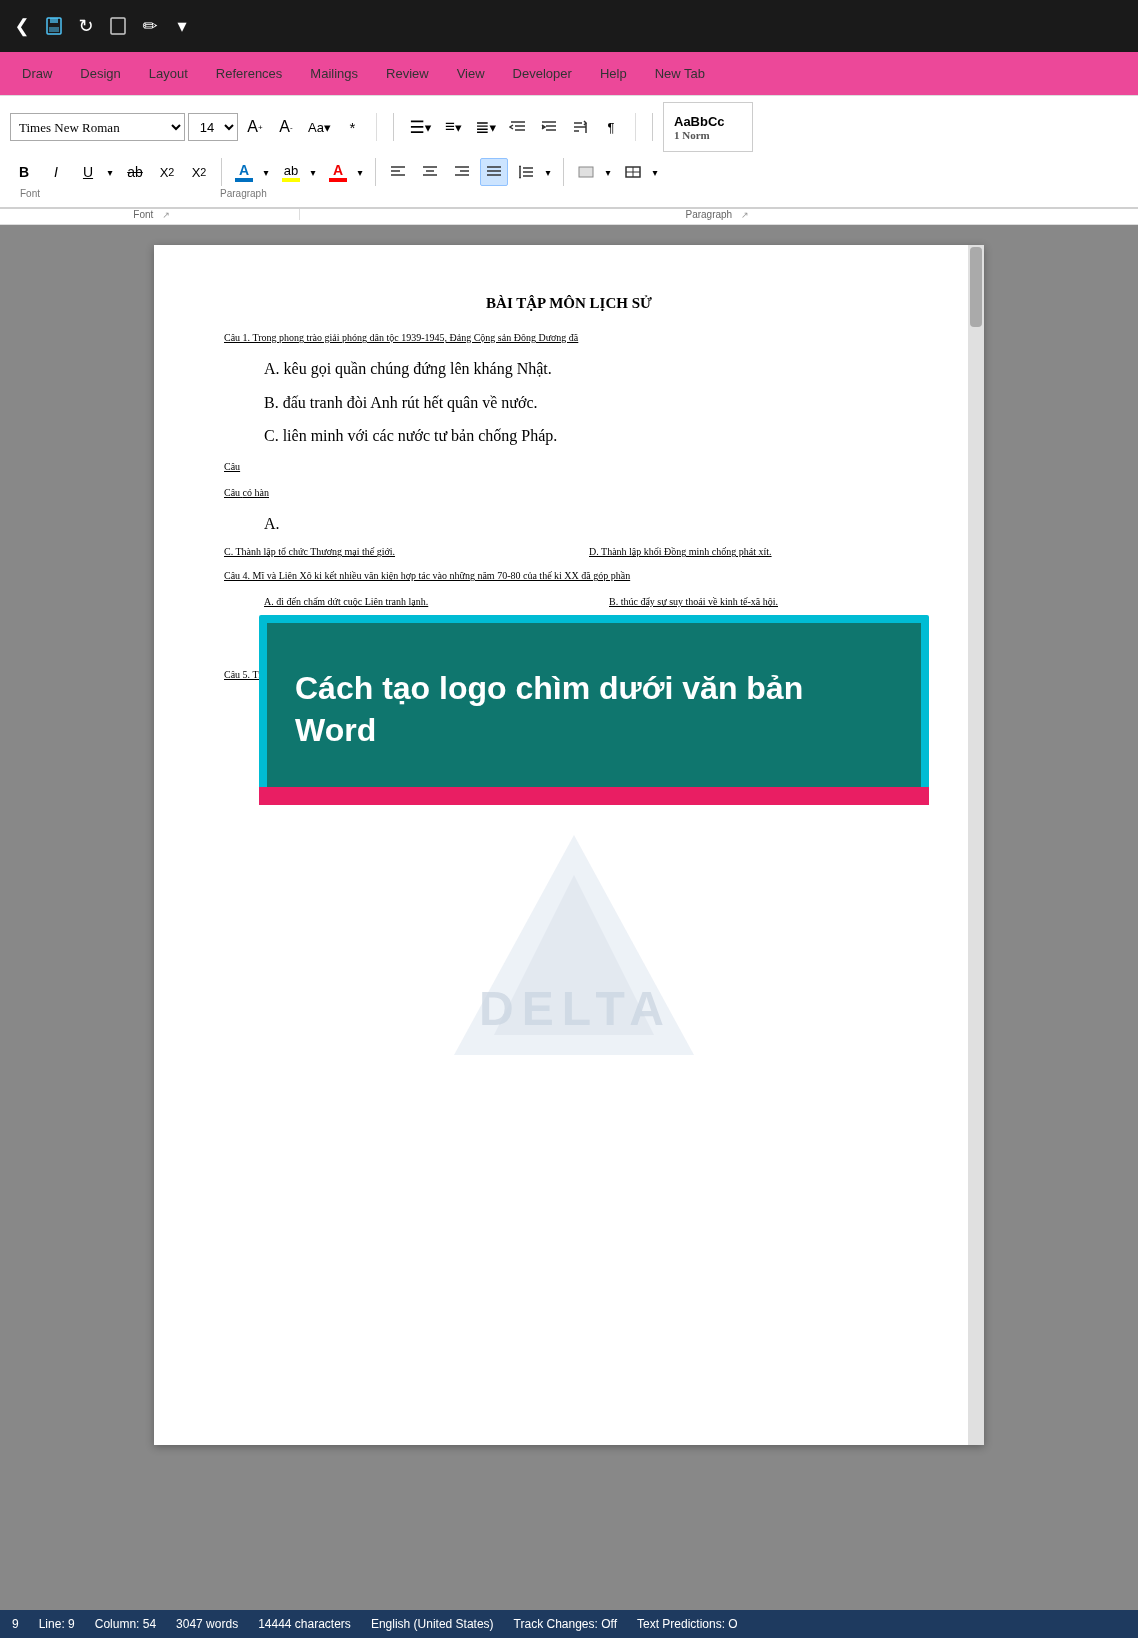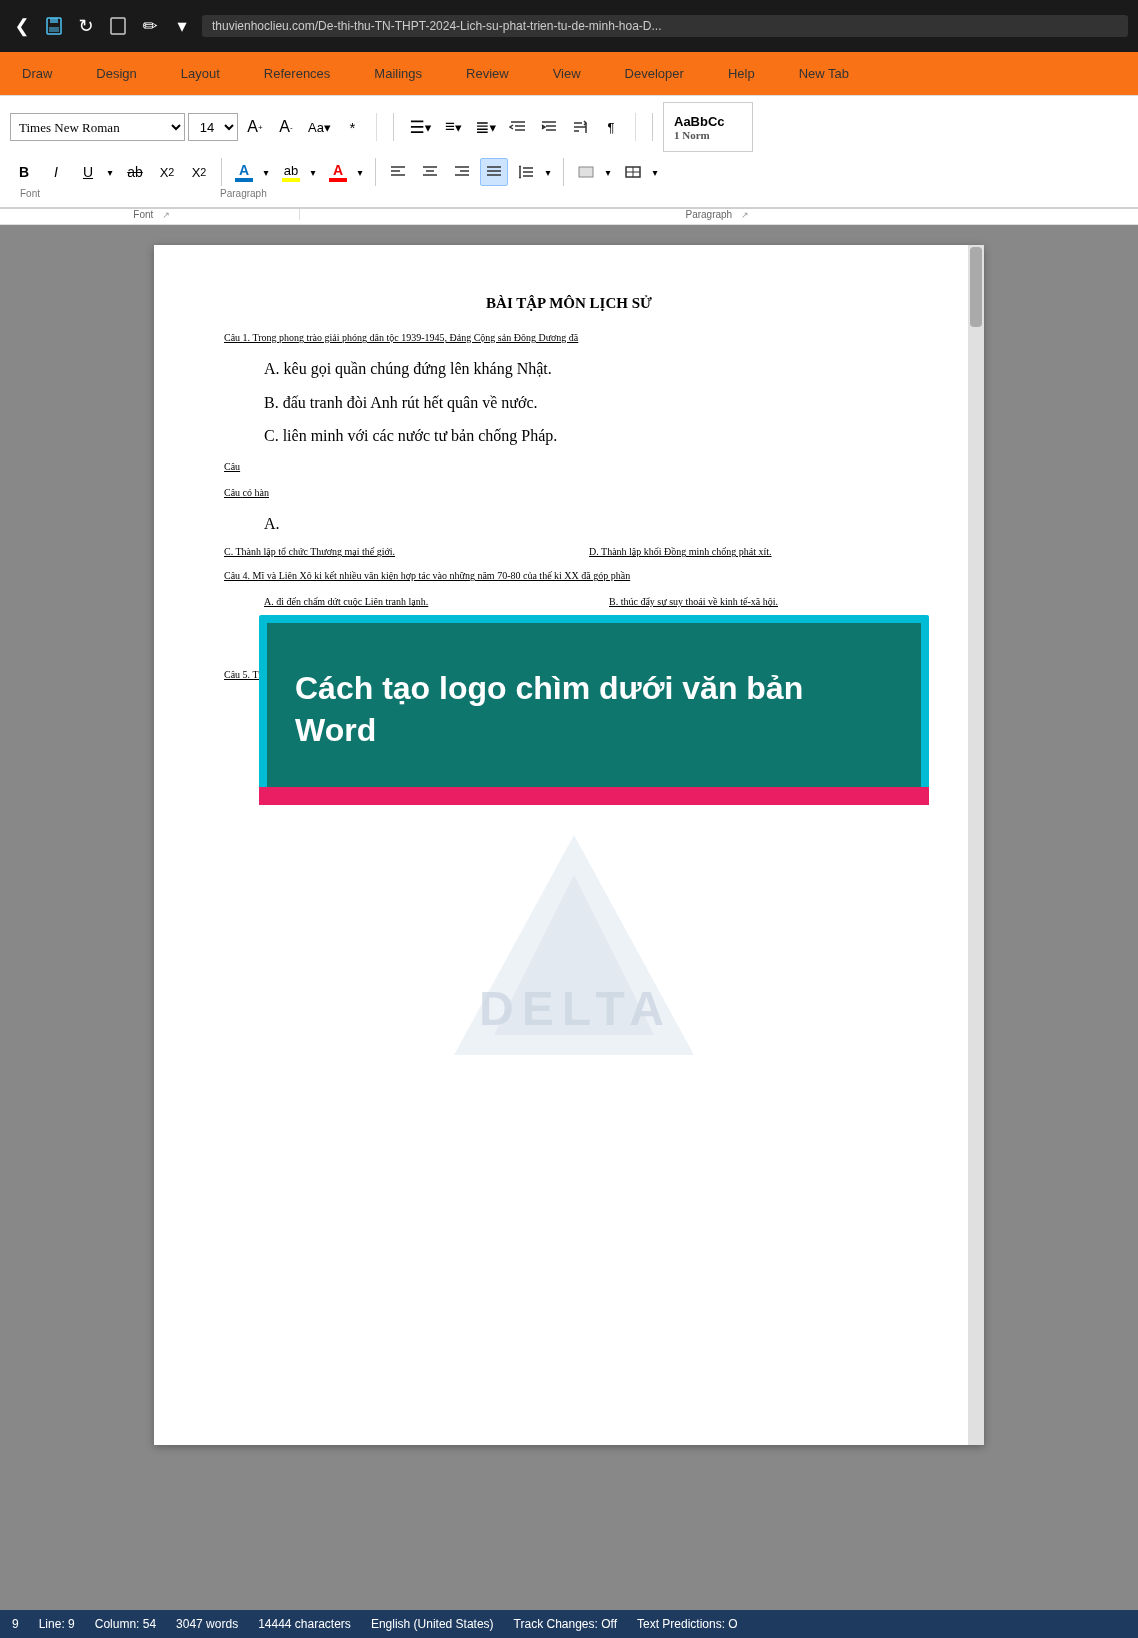--- a/index.html
+++ b/index.html
@@ -33,26 +33,26 @@
       font-size: 12px;
       padding: 4px 10px;
       border-radius: 3px;
       white-space: nowrap;
       overflow: hidden;
       text-overflow: ellipsis;
     }
 
     
     .menu-bar {
-      background: #f97316;
+      background: #ec4899;
       height: 44px;
       display: flex;
       align-items: center;
       padding: 0 10px;
-      gap: 20px;
+      gap: 4px;
       border-bottom: 1px solid #ddd;
     }
     .menu-item {
       padding: 6px 12px;
       font-family: Arial, sans-serif;
       font-size: 13px;
       color: #333;
       cursor: pointer;
       border-radius: 3px;
     }
@@ -313,21 +313,20 @@
     </svg>
   </div>
   <div class="top-bar-icon">↻</div>
   <div class="top-bar-icon">
     <svg width="20" height="20" viewBox="0 0 20 20" fill="none">
       <rect x="3" y="2" width="14" height="16" rx="1" stroke="#ccc" stroke-width="1.5" fill="none"></rect>
     </svg>
   </div>
   <div class="top-bar-icon">✏</div>
   <div class="top-bar-icon">▾</div>
-  <div class="top-bar-url">thuvienhoclieu.com/De-thi-thu-TN-THPT-2024-Lich-su-phat-trien-tu-de-minh-hoa-D...</div>
 </div>
 
 <div class="menu-bar">
   <div class="menu-item">Draw</div>
   <div class="menu-item">Design</div>
   <div class="menu-item">Layout</div>
   <div class="menu-item">References</div>
   <div class="menu-item">Mailings</div>
   <div class="menu-item">Review</div>
   <div class="menu-item">View</div>

